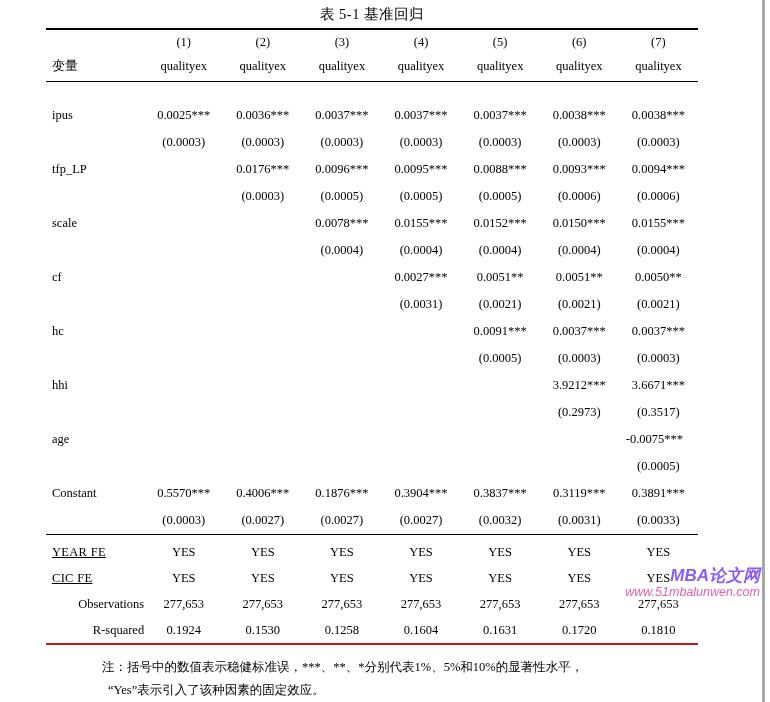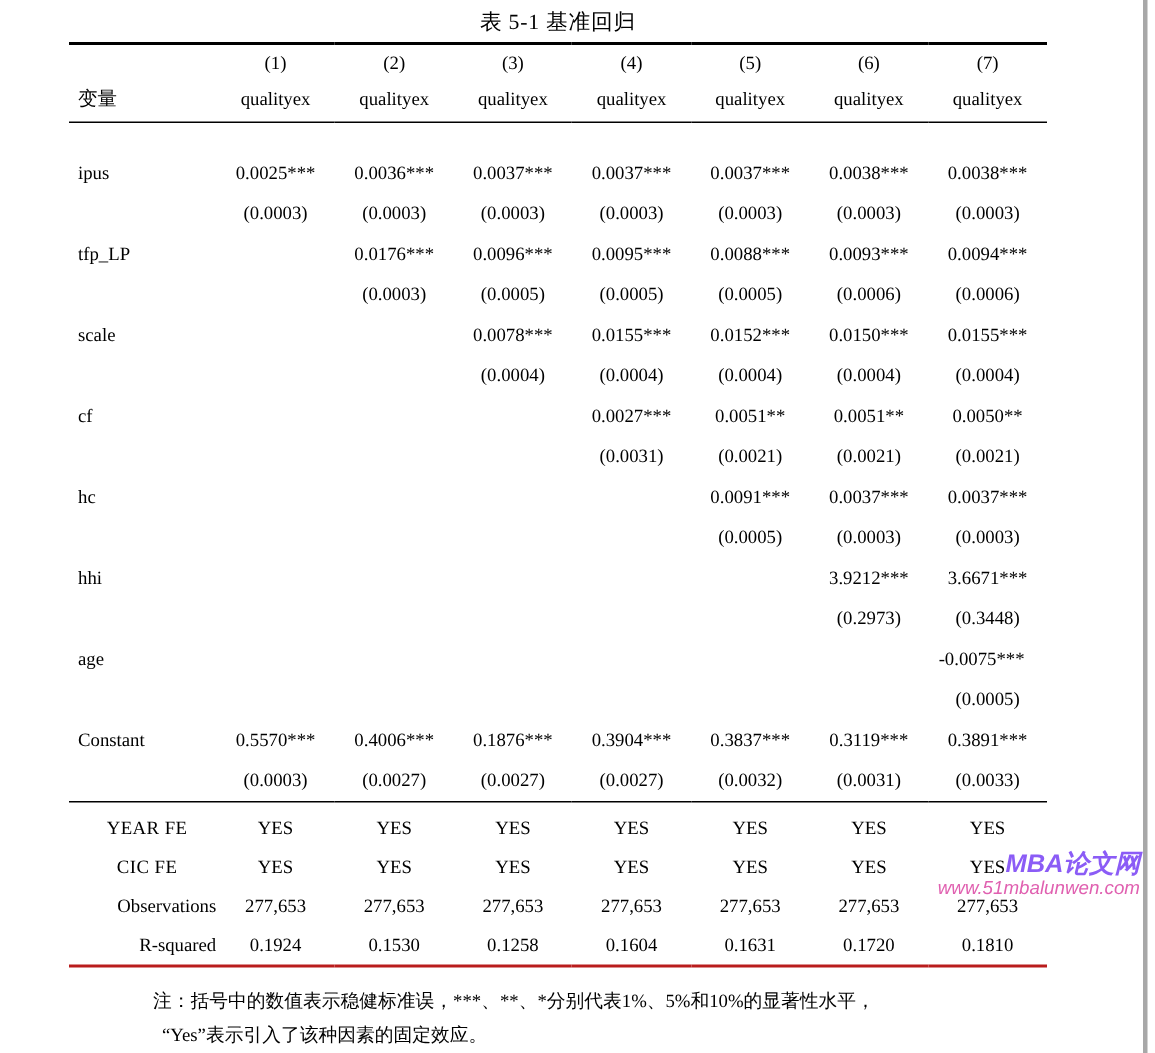--- a/index.html
+++ b/index.html
@@ -97,21 +97,21 @@
   }
   .se-row td { height: 27px; }
 
   .neg { position: relative; left: -4px; }
 
   .fe-row td {
     text-align: center;
     height: 26px;
     font-size: 12.5px;
   }
-  .fe-row td.lbl { text-align: center; padding-left: 6px; letter-spacing: 0.3px; }
+  .fe-row td.lbl { text-align: left; padding-left: 6px; letter-spacing: 0.3px; text-decoration: underline; }
   .fe-row.first td { padding-top: 4px; }
 
   .stat-row td {
     text-align: center;
     height: 26px;
     font-size: 12.5px;
   }
   .stat-row td.lbl { text-align: right; padding-left: 6px; }
 
   
@@ -312,21 +312,21 @@
           <td>3.6671***</td>
         </tr>
         <tr class="se-row">
           <td class="lbl"></td>
           <td></td>
           <td></td>
           <td></td>
           <td></td>
           <td></td>
           <td>(0.2973)</td>
-          <td>(0.3448)</td>
+          <td>(0.3517)</td>
         </tr>
         <tr class="coef-row">
           <td class="lbl">age</td>
           <td></td>
           <td></td>
           <td></td>
           <td></td>
           <td></td>
           <td></td>
           <td class="neg">-0.0075***</td>

